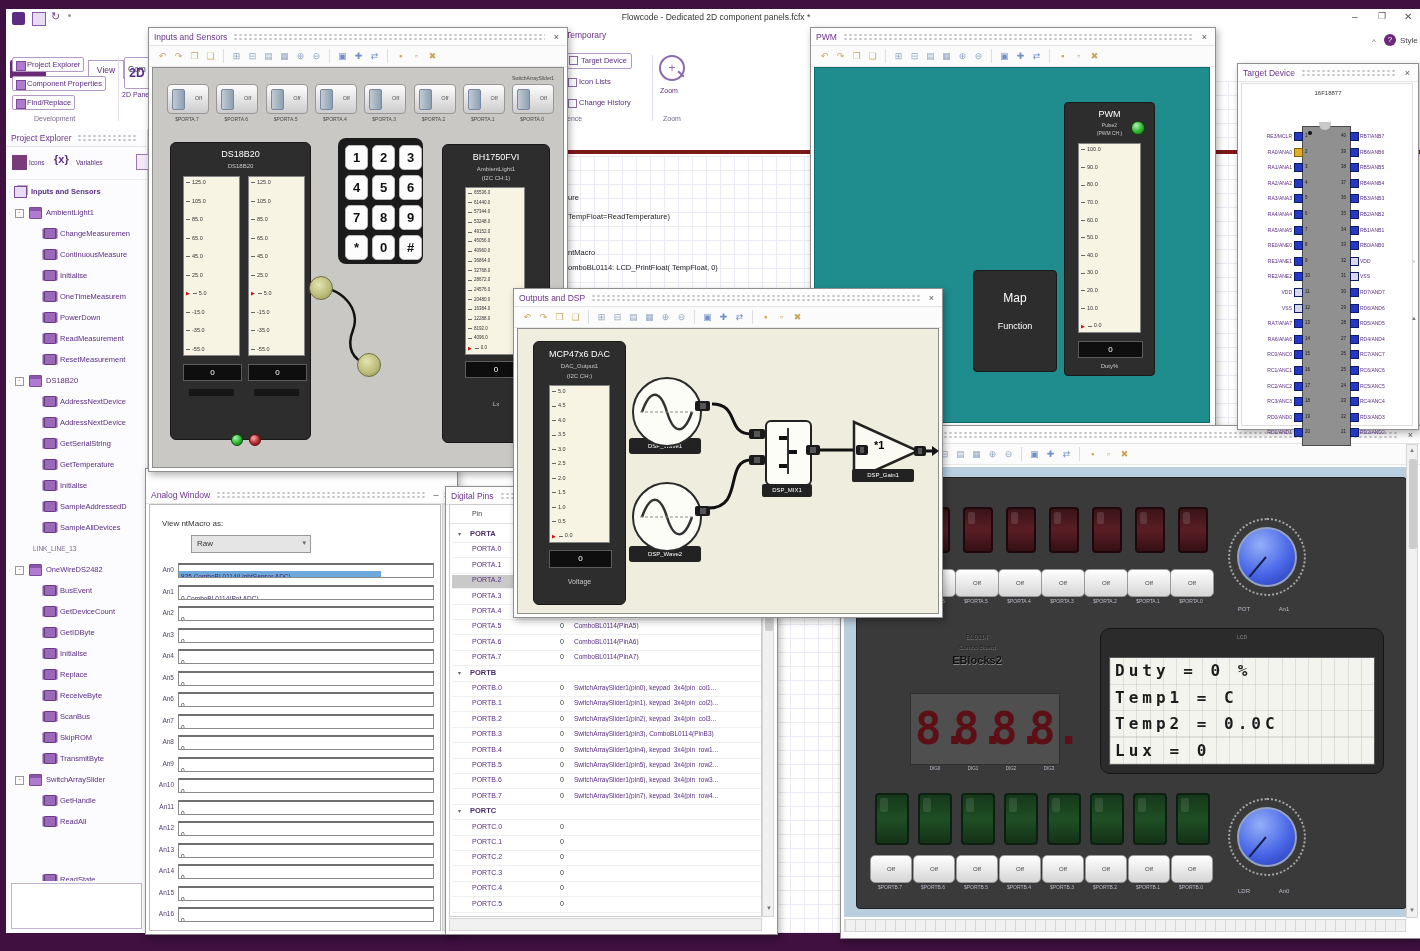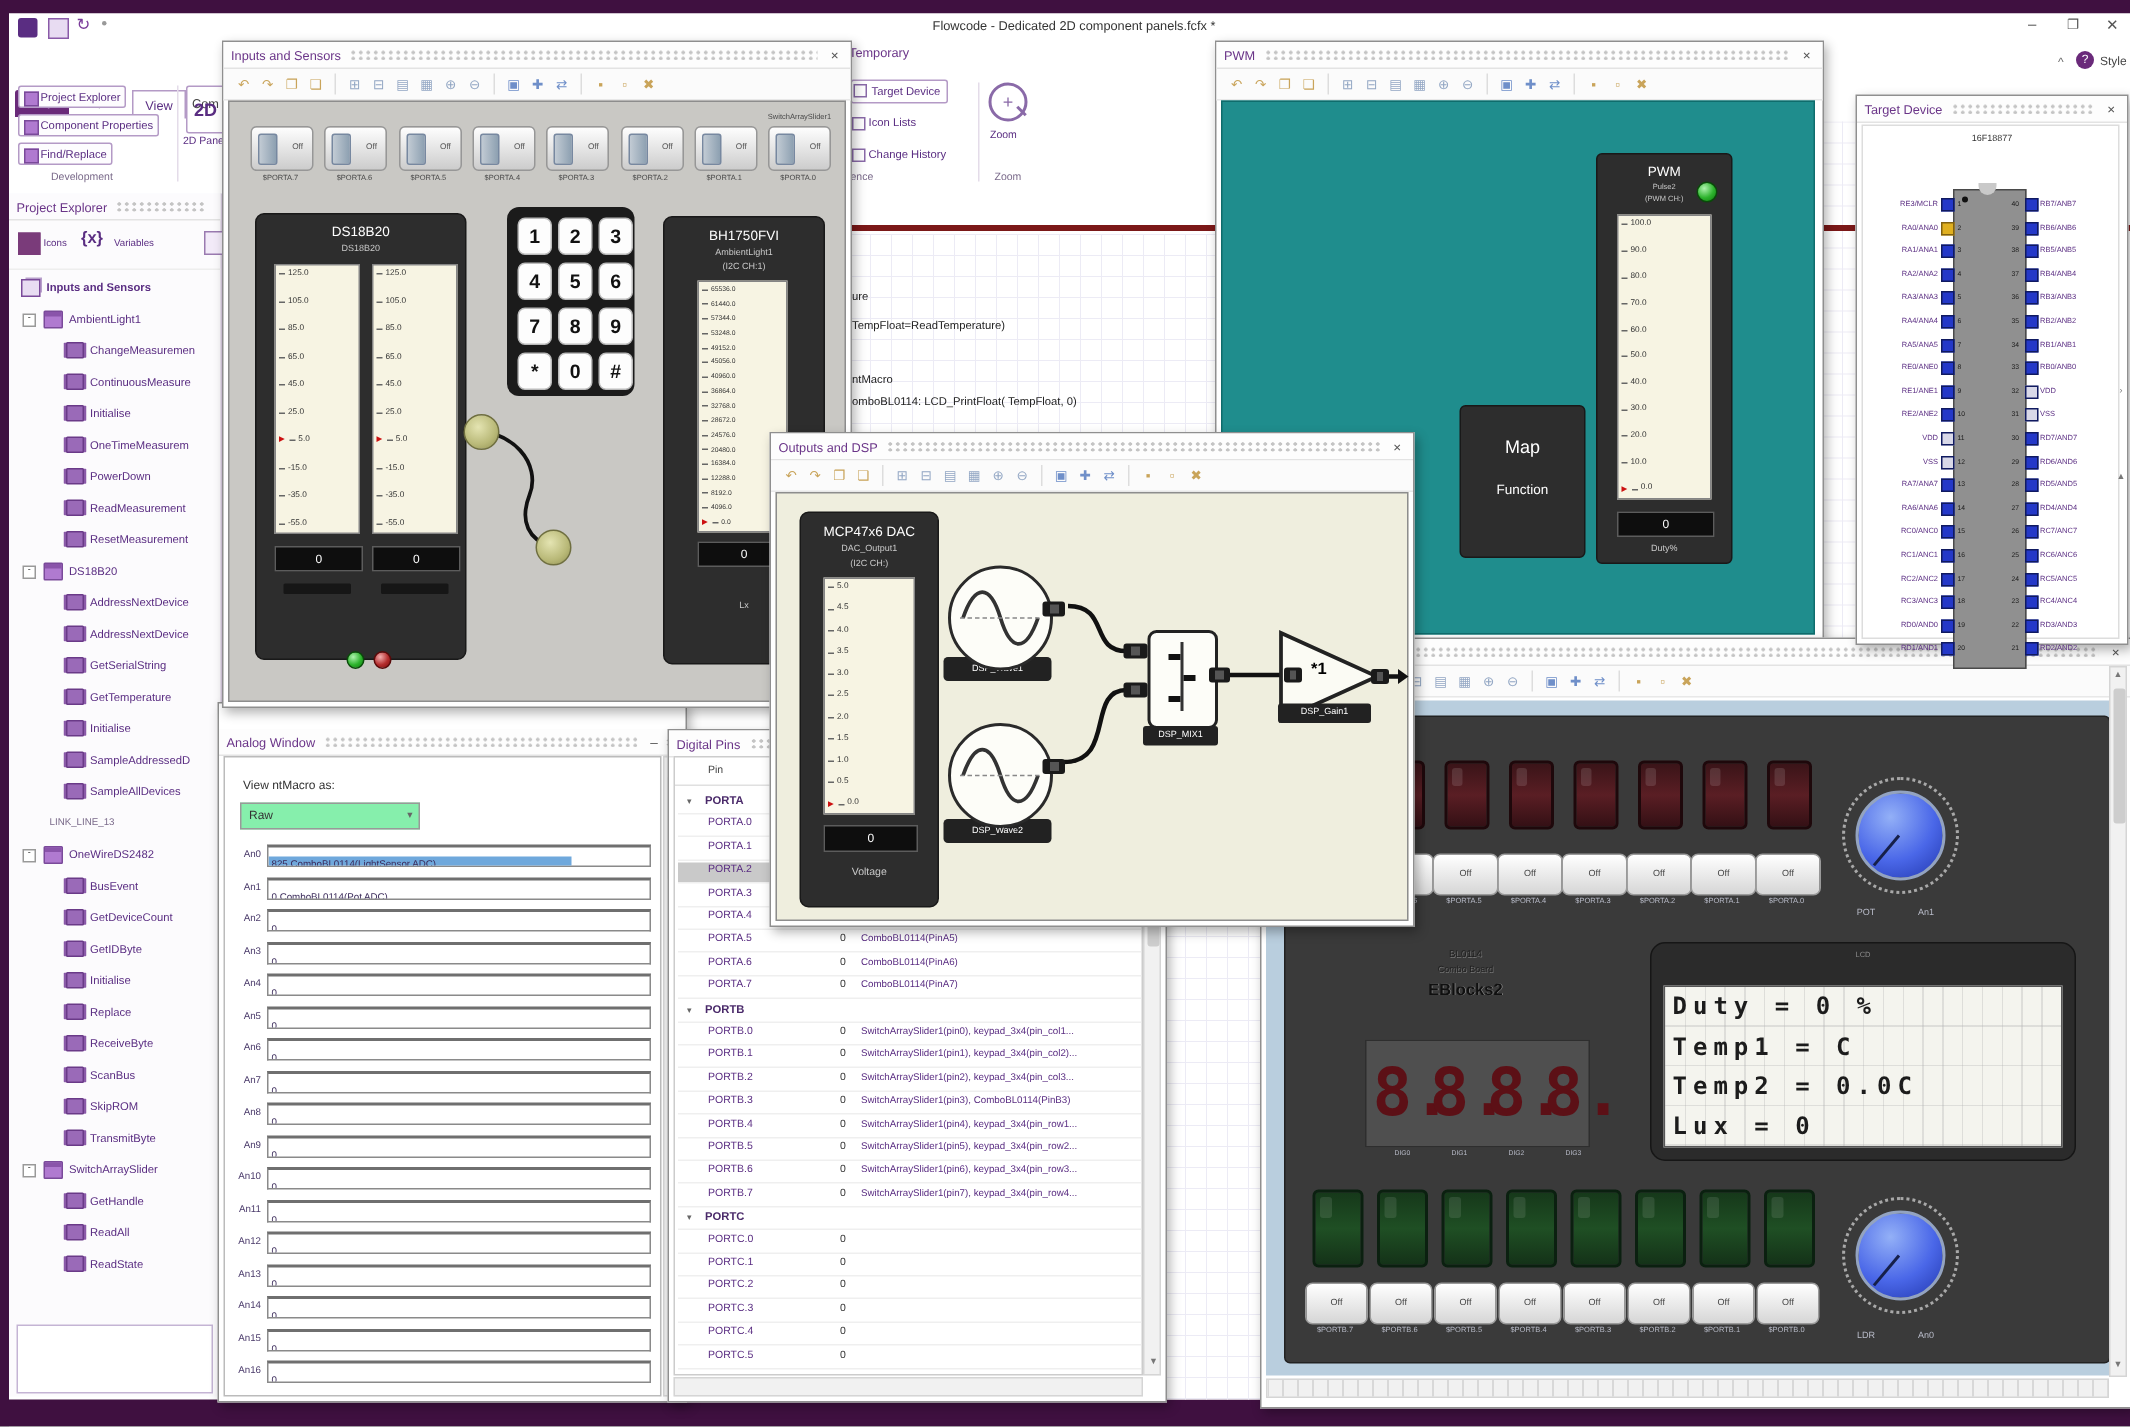--- a/index.html
+++ b/index.html
@@ -272,21 +272,21 @@
           <span class="lbl">SwitchArraySlider</span>
         </div>
         <div class="trow" style="padding-left: 38px;">
           <div class="micon"></div>
           <span class="lbl">GetHandle</span>
         </div>
         <div class="trow" style="padding-left: 38px;">
           <div class="micon"></div>
           <span class="lbl">ReadAll</span>
         </div>
-        <div class="trow" style="padding-left: 38px;">
+        <div class="trow" style="padding-left: 38px; margin-top: 37px;">
           <div class="micon"></div>
           <span class="lbl">ReadState</span>
         </div>
       </div>
     <div class="abs" style="left:5px;top:754px;width:129px;height:44px;border:1px solid #c4b4d4;background:#fff"></div>
   </div>
 
   <div class="panel" style="left:810px;top:27px;width:404px;height:399px;z-index:3">
     <div class="phead">
         <span class="t">PWM</span>
@@ -665,21 +665,21 @@
 
   <div class="panel" style="left:145px;top:468px;width:311px;height:465px;z-index:6">
     <div class="phead" style="top:17px">
         <span class="t">Analog Window</span>
         <div class="dots"></div>
         <span class="pmin">–</span>
         <span class="px">×</span>
       </div>
     <div class="abs" id="analogBody" style="left:3px;top:35px;width:292px;height:427px;background:#fff;border:1px solid #bbb;box-sizing:border-box;overflow:hidden">
       <div class="abs" style="left:12px;top:14px;font-size:8px;color:#333">View ntMacro as:</div>
-      <div class="abs" style="left:10px;top:30px;width:118px;height:16px;border:1px solid #999;background:#86efac">
+      <div class="abs" style="left:41px;top:30px;width:118px;height:16px;border:1px solid #999;background:#e5e5e5">
         <span style="position:absolute;left:5px;top:3px;font-size:8px;color:#333">Raw</span>
         <span style="position:absolute;right:4px;top:3px;font-size:7px;color:#666">▾</span>
       </div>
       <div id="anRows">
           <div style="position: absolute; left: 0px; top: 61px; width: 24px; text-align: right; font-size: 6.5px; color: rgb(74, 58, 106);">An0</div>
           <div style="position: absolute; left: 28px; top: 58px; width: 256px; height: 15px; background: rgb(255, 255, 255); border-width: 2px 1px 1px; border-style: solid; border-color: rgb(111, 111, 111) rgb(138, 138, 138) rgb(138, 138, 138); border-image: initial; box-sizing: border-box; overflow: hidden;"><span style="display: inline-block; font-size: 6.5px; color: rgb(58, 42, 90); line-height: 12px; padding: 0px 2px; white-space: nowrap; background: rgb(111, 168, 220); min-width: 78%;">825 ComboBL0114(LightSensor ADC)</span></div>
           <div style="position: absolute; left: 0px; top: 82.5px; width: 24px; text-align: right; font-size: 6.5px; color: rgb(74, 58, 106);">An1</div>
           <div style="position: absolute; left: 28px; top: 79.5px; width: 256px; height: 15px; background: rgb(255, 255, 255); border-width: 2px 1px 1px; border-style: solid; border-color: rgb(111, 111, 111) rgb(138, 138, 138) rgb(138, 138, 138); border-image: initial; box-sizing: border-box; overflow: hidden;"><span style="display: inline-block; font-size: 6.5px; color: rgb(58, 42, 90); line-height: 12px; padding: 0px 2px; white-space: nowrap;">0 ComboBL0114(Pot ADC)</span></div>
           <div style="position: absolute; left: 0px; top: 104px; width: 24px; text-align: right; font-size: 6.5px; color: rgb(74, 58, 106);">An2</div>
           <div style="position: absolute; left: 28px; top: 101px; width: 256px; height: 15px; background: rgb(255, 255, 255); border-width: 2px 1px 1px; border-style: solid; border-color: rgb(111, 111, 111) rgb(138, 138, 138) rgb(138, 138, 138); border-image: initial; box-sizing: border-box; overflow: hidden;"><span style="display: inline-block; font-size: 6.5px; color: rgb(58, 42, 90); line-height: 12px; padding: 0px 2px; white-space: nowrap;">0</span></div>

